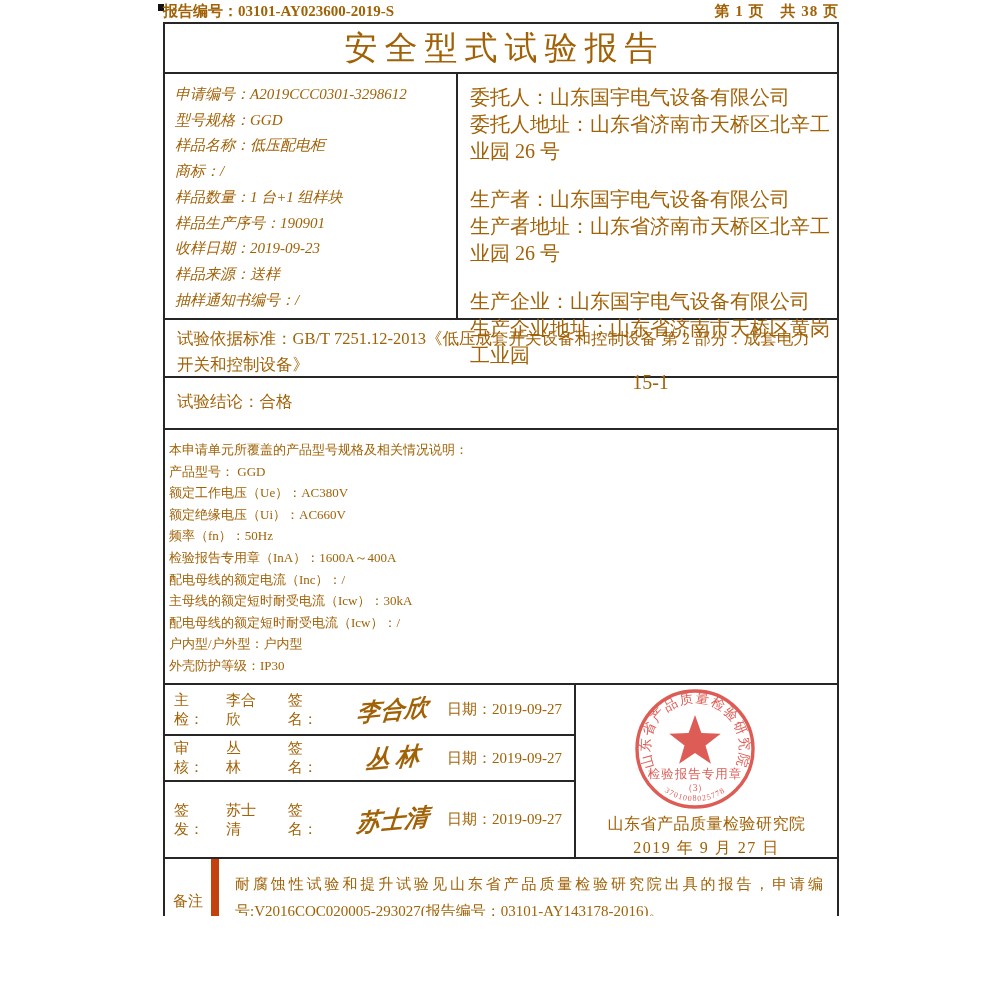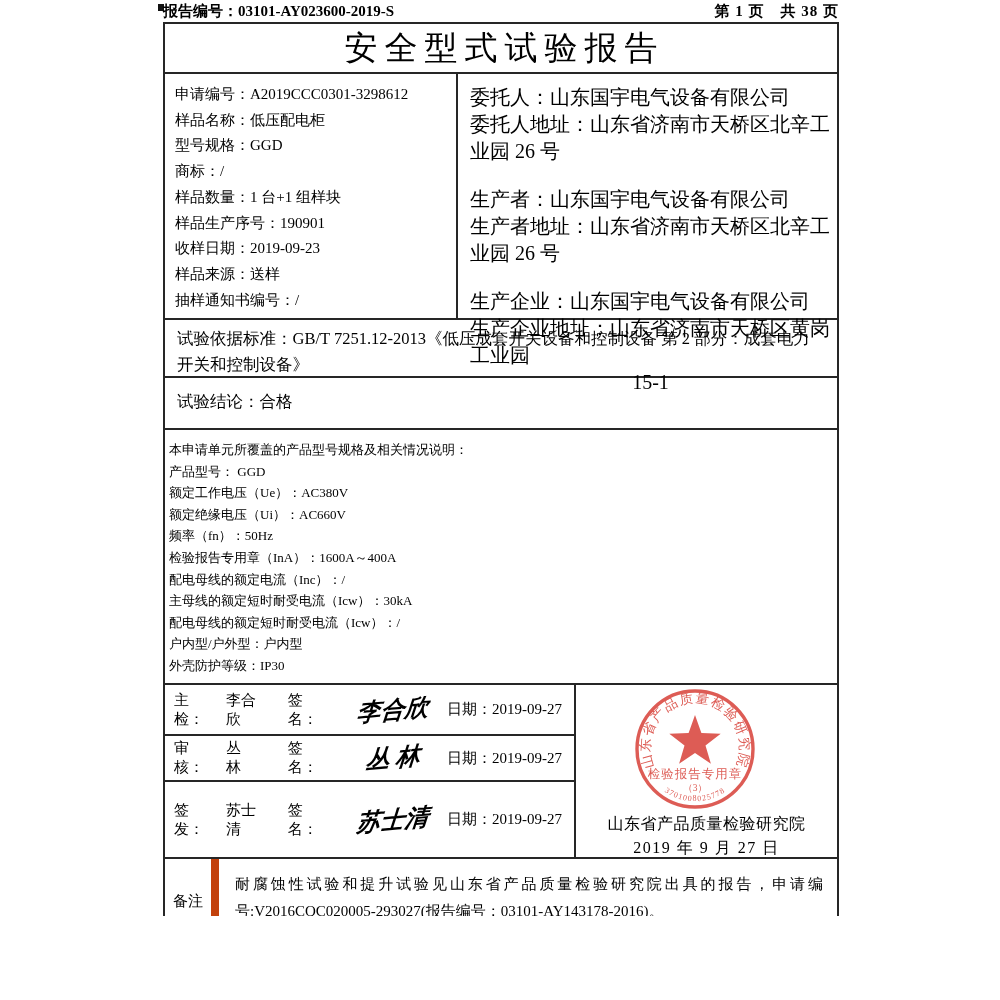--- a/index.html
+++ b/index.html
@@ -1,19 +1,19 @@
 <!DOCTYPE html>
 <html><head>
 <meta charset="utf-8">
 <style>
   * { margin:0; padding:0; box-sizing:border-box; }
   html,body { background:#ffffff; }
   .page {
     position:relative; width:1000px; height:916px; background:#fff;
-    font-family:"Liberation Serif","DejaVu Serif",serif; color:#000000;
+    font-family:"Liberation Serif","DejaVu Serif",serif; color:#a16207;
     overflow:hidden;
   }
   
   .page-header {
     position:absolute; left:163px; top:3px; width:676px;
     display:flex; justify-content:space-between; align-items:flex-start;
     font-size:15px; font-weight:bold; line-height:17px;
   }
   .header-mark { position:absolute; left:158px; top:4px; width:6px; height:7px; background:#111; }
   .page-header .pageinfo { font-weight:bold; letter-spacing:1px; }
@@ -25,21 +25,21 @@
   .row { border-top:2px solid #262626; }
   .row.first { border-top:none; }
   
   .title-row {
     height:48px; display:flex; align-items:center; justify-content:center;
     font-size:33px; letter-spacing:7px; padding-left:7px; font-weight:500;
   }
   
   .info-row { display:flex; height:246px; }
   .info-left { width:291px; padding:8px 4px 4px 10px; font-size:15px; }
-  .info-left .info-line { line-height:25.7px; white-space:nowrap; }
+  .info-left .info-line { line-height:25.7px; white-space:nowrap;font-style:italic; }
   .info-right { flex:1; border-left:2px solid #262626; padding:10px 6px 4px 12px; font-size:20px; }
   .info-group { margin-bottom:21px; }
   .info-group .info-line { line-height:27px; }
   .info-extra { text-align:center; line-height:27px; }
   
   .standard-row { height:58px; padding:6px 12px; font-size:16.5px; line-height:26px; }
   .conclusion-row { height:52px; padding:13px 12px; font-size:16.5px; }
   
   .specs-row { height:255px; padding:9px 12px 4px 4px; font-size:13px; }
   .specs-row .spec-line { line-height:21.6px; white-space:nowrap; }
@@ -83,22 +83,22 @@
     <div class="pageinfo">第 1 页　共 38 页</div>
   </div>
 
   <div class="doc-table">
 
     <div class="row first title-row">安全型式试验报告</div>
 
     <div class="row info-row">
       <div class="info-left">
         <div class="info-line">申请编号：A2019CCC0301-3298612</div>
+        <div class="info-line">型号规格：GGD</div>
         <div class="info-line">样品名称：低压配电柜</div>
-        <div class="info-line">型号规格：GGD</div>
         <div class="info-line">商标：/</div>
         <div class="info-line">样品数量：1 台+1 组样块</div>
         <div class="info-line">样品生产序号：190901</div>
         <div class="info-line">收样日期：2019-09-23</div>
         <div class="info-line">样品来源：送样</div>
         <div class="info-line">抽样通知书编号：/</div>
       </div>
       <div class="info-right">
         <div class="info-group">
           <div class="info-line">委托人：山东国宇电气设备有限公司</div>

